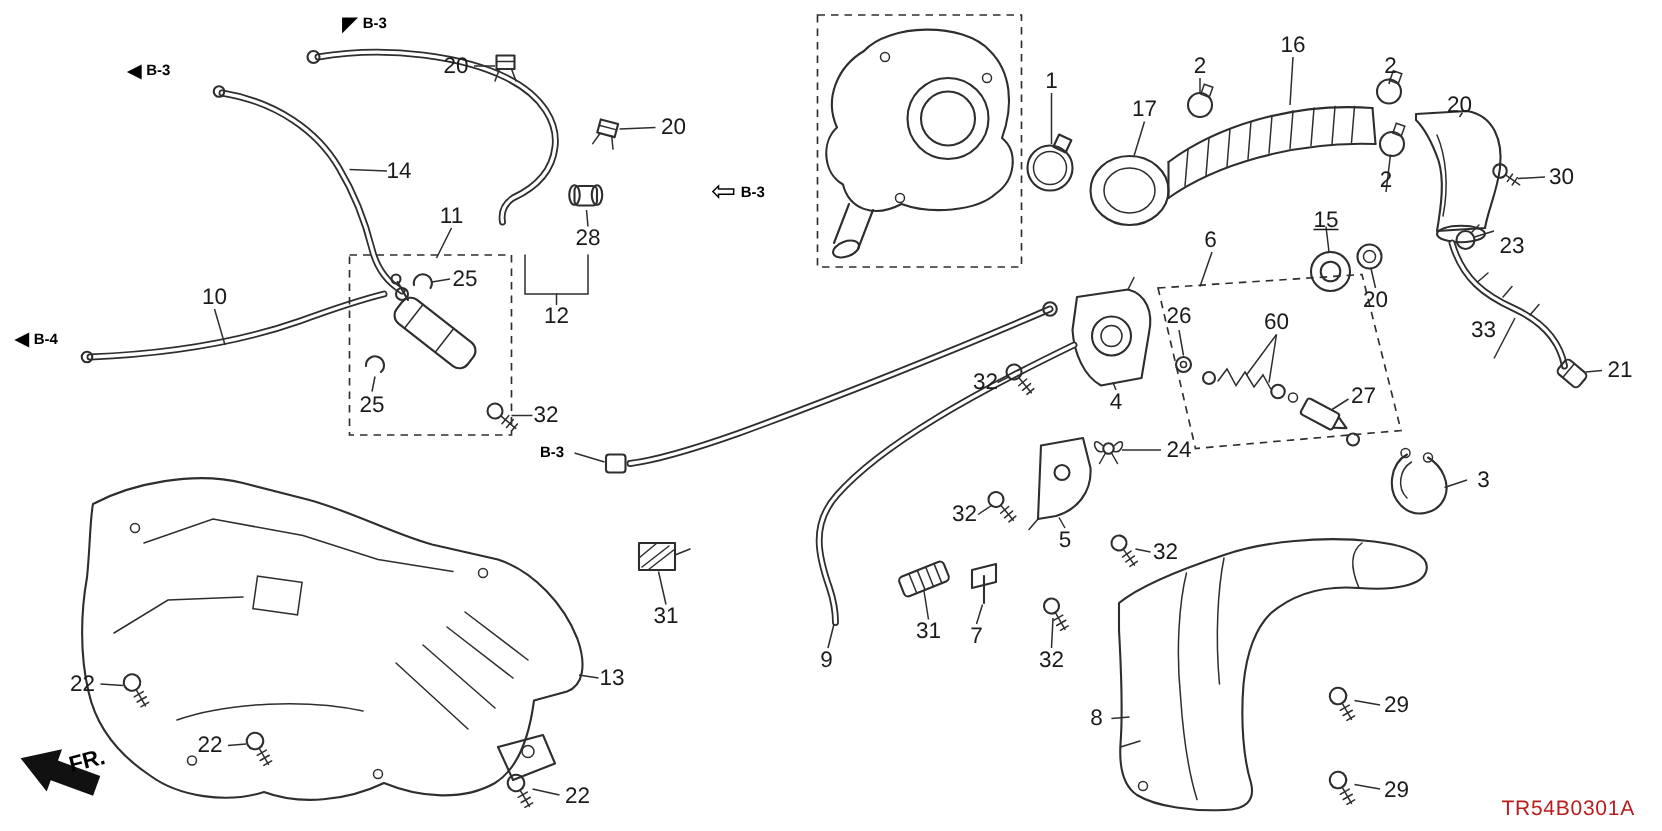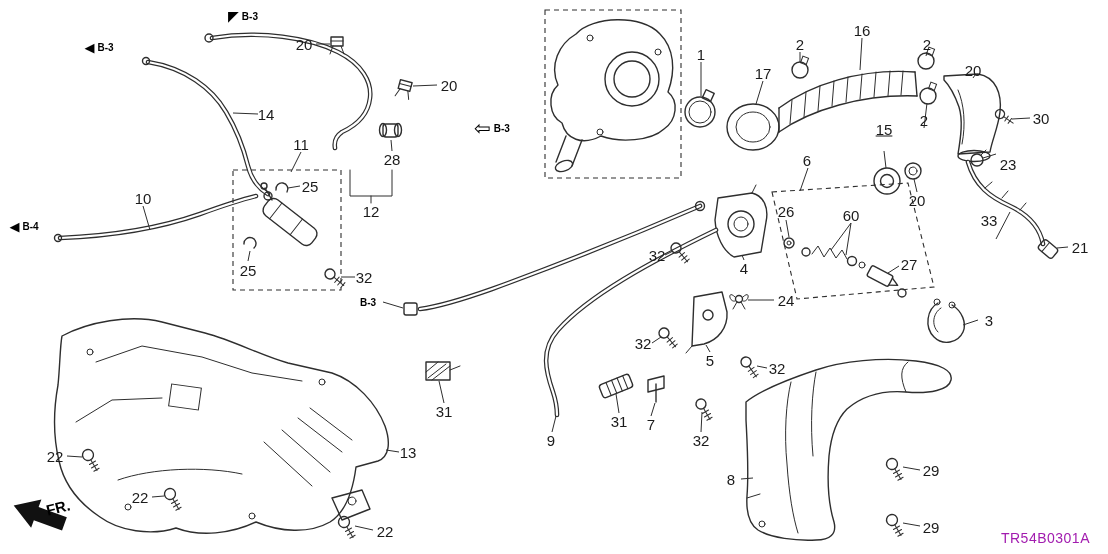--- a/index.html
+++ b/index.html
@@ -22,21 +22,21 @@
   .arrow-solid-left .arr::before { content:"◀"; font-size:13px; }
   .arrow-solid-up-left .arr::before { content:"◤"; font-size:14px; }
   .arrow-outline-left .arr::before { content:"⇦"; font-size:20px; }
   .fr-label {
     position:absolute; left:46px; top:499px;
     font-size:15px; font-weight:700; color:#000;
     transform:rotate(-14deg);
   }
   .diagram-code {
     position:absolute; right:18px; bottom:8px;
-    font-size:14px; color:#a21caf; letter-spacing:0.5px;
+    font-size:14px; color:#b91c1c; letter-spacing:0.5px;
   }
   
   .ln  { fill:none; stroke:#2e2e2e; stroke-width:1.4; stroke-linecap:round; stroke-linejoin:round; }
   .lnt { fill:none; stroke:#2e2e2e; stroke-width:1;   stroke-linecap:round; }
   .pipe      { fill:none; stroke:#2e2e2e; stroke-width:4.6; stroke-linecap:round; }
   .pipe-core { fill:none; stroke:#ffffff; stroke-width:2.2; stroke-linecap:round; }
   .dash { fill:none; stroke:#2e2e2e; stroke-width:1.1; stroke-dasharray:5 4; }
   .lead { stroke:#2e2e2e; stroke-width:1; }
   .solid { fill:#111; stroke:none; }
 </style>
@@ -427,21 +427,21 @@
       <span class="callout" style="left: 710px; top: 360px;">5</span>
       <span class="callout" style="left: 807px; top: 160px;">6</span>
       <span class="callout" style="left: 651px; top: 424px;">7</span>
       <span class="callout" style="left: 731px; top: 479px;">8</span>
       <span class="callout" style="left: 551px; top: 440px;">9</span>
       <span class="callout" style="left: 143px; top: 198px;">10</span>
       <span class="callout" style="left: 301px; top: 144px;">11</span>
       <span class="callout" style="left: 371px; top: 211px;">12</span>
       <span class="callout" style="left: 408px; top: 452px;">13</span>
       <span class="callout" style="left: 266px; top: 114px;">14</span>
-      <span class="callout" style="left: 884px; top: 129px; text-decoration: underline;">15</span>
+      <span class="callout" style="left: 884px; top: 147px; text-decoration: underline;">15</span>
       <span class="callout" style="left: 862px; top: 30px;">16</span>
       <span class="callout" style="left: 763px; top: 73px;">17</span>
       <span class="callout" style="left: 973px; top: 70px;">20</span>
       <span class="callout" style="left: 917px; top: 200px;">20</span>
       <span class="callout" style="left: 304px; top: 44px;">20</span>
       <span class="callout" style="left: 449px; top: 85px;">20</span>
       <span class="callout" style="left: 1080px; top: 247px;">21</span>
       <span class="callout" style="left: 55px; top: 456px;">22</span>
       <span class="callout" style="left: 140px; top: 497px;">22</span>
       <span class="callout" style="left: 385px; top: 531px;">22</span>

